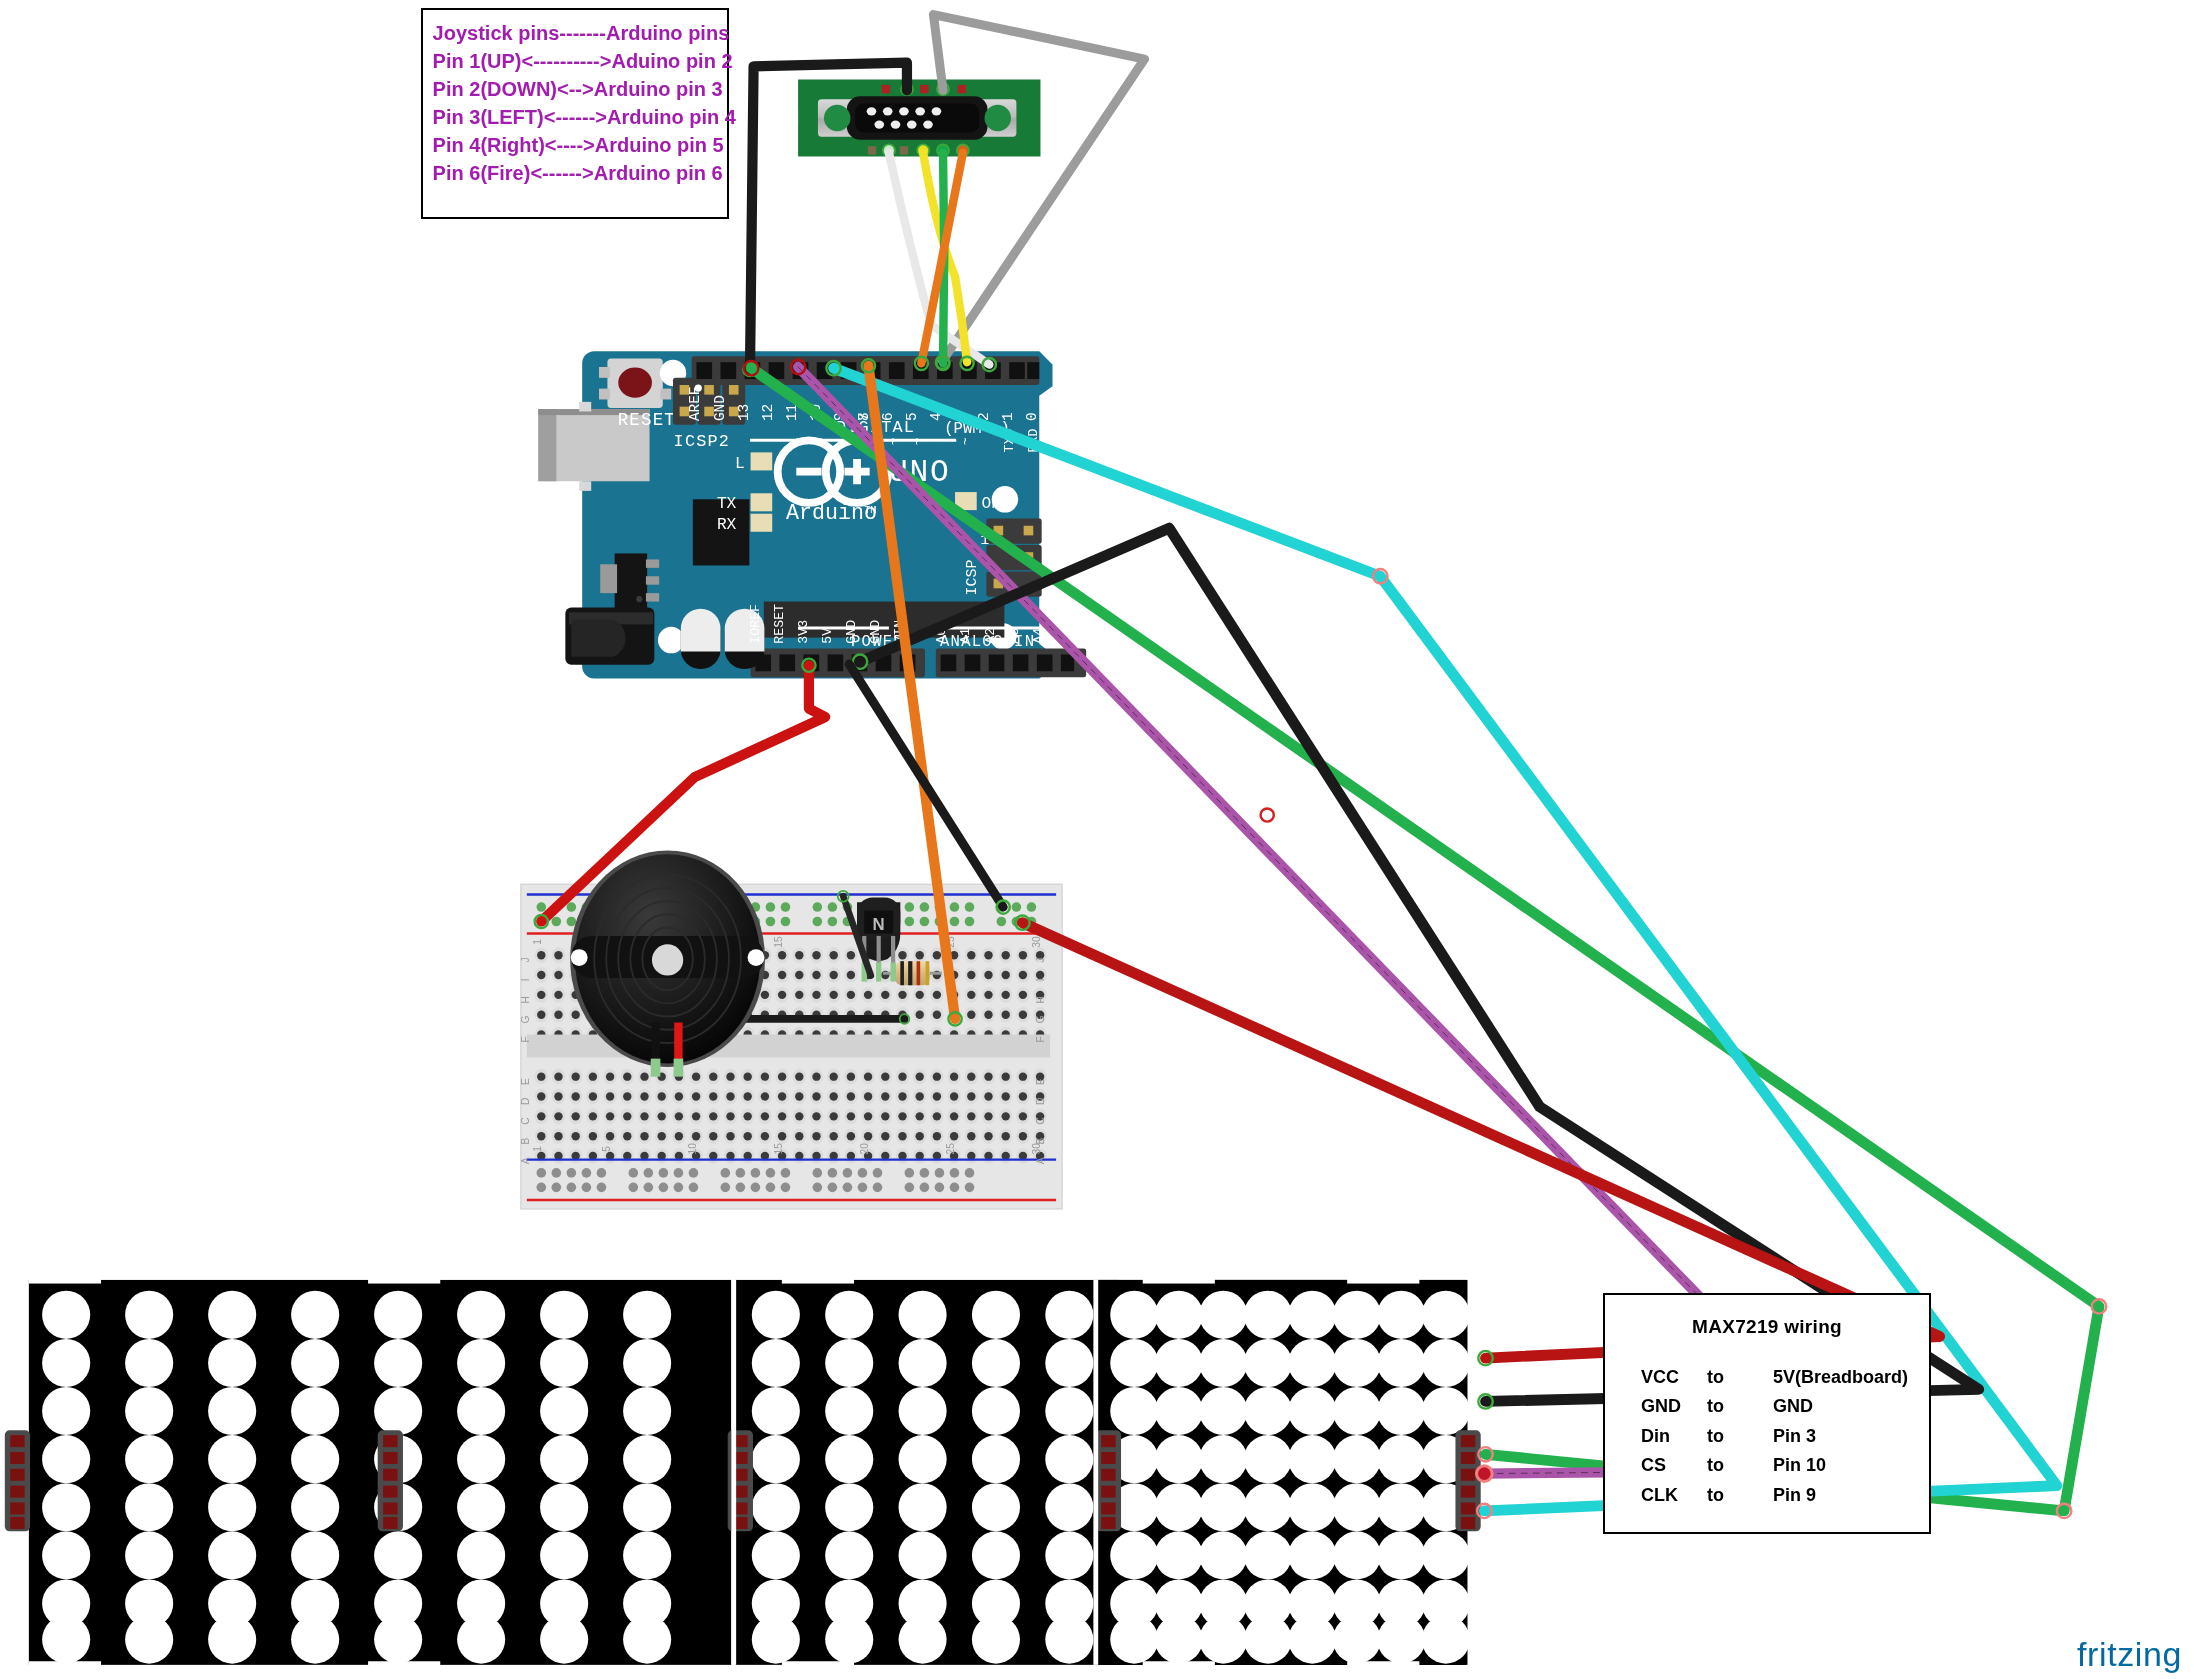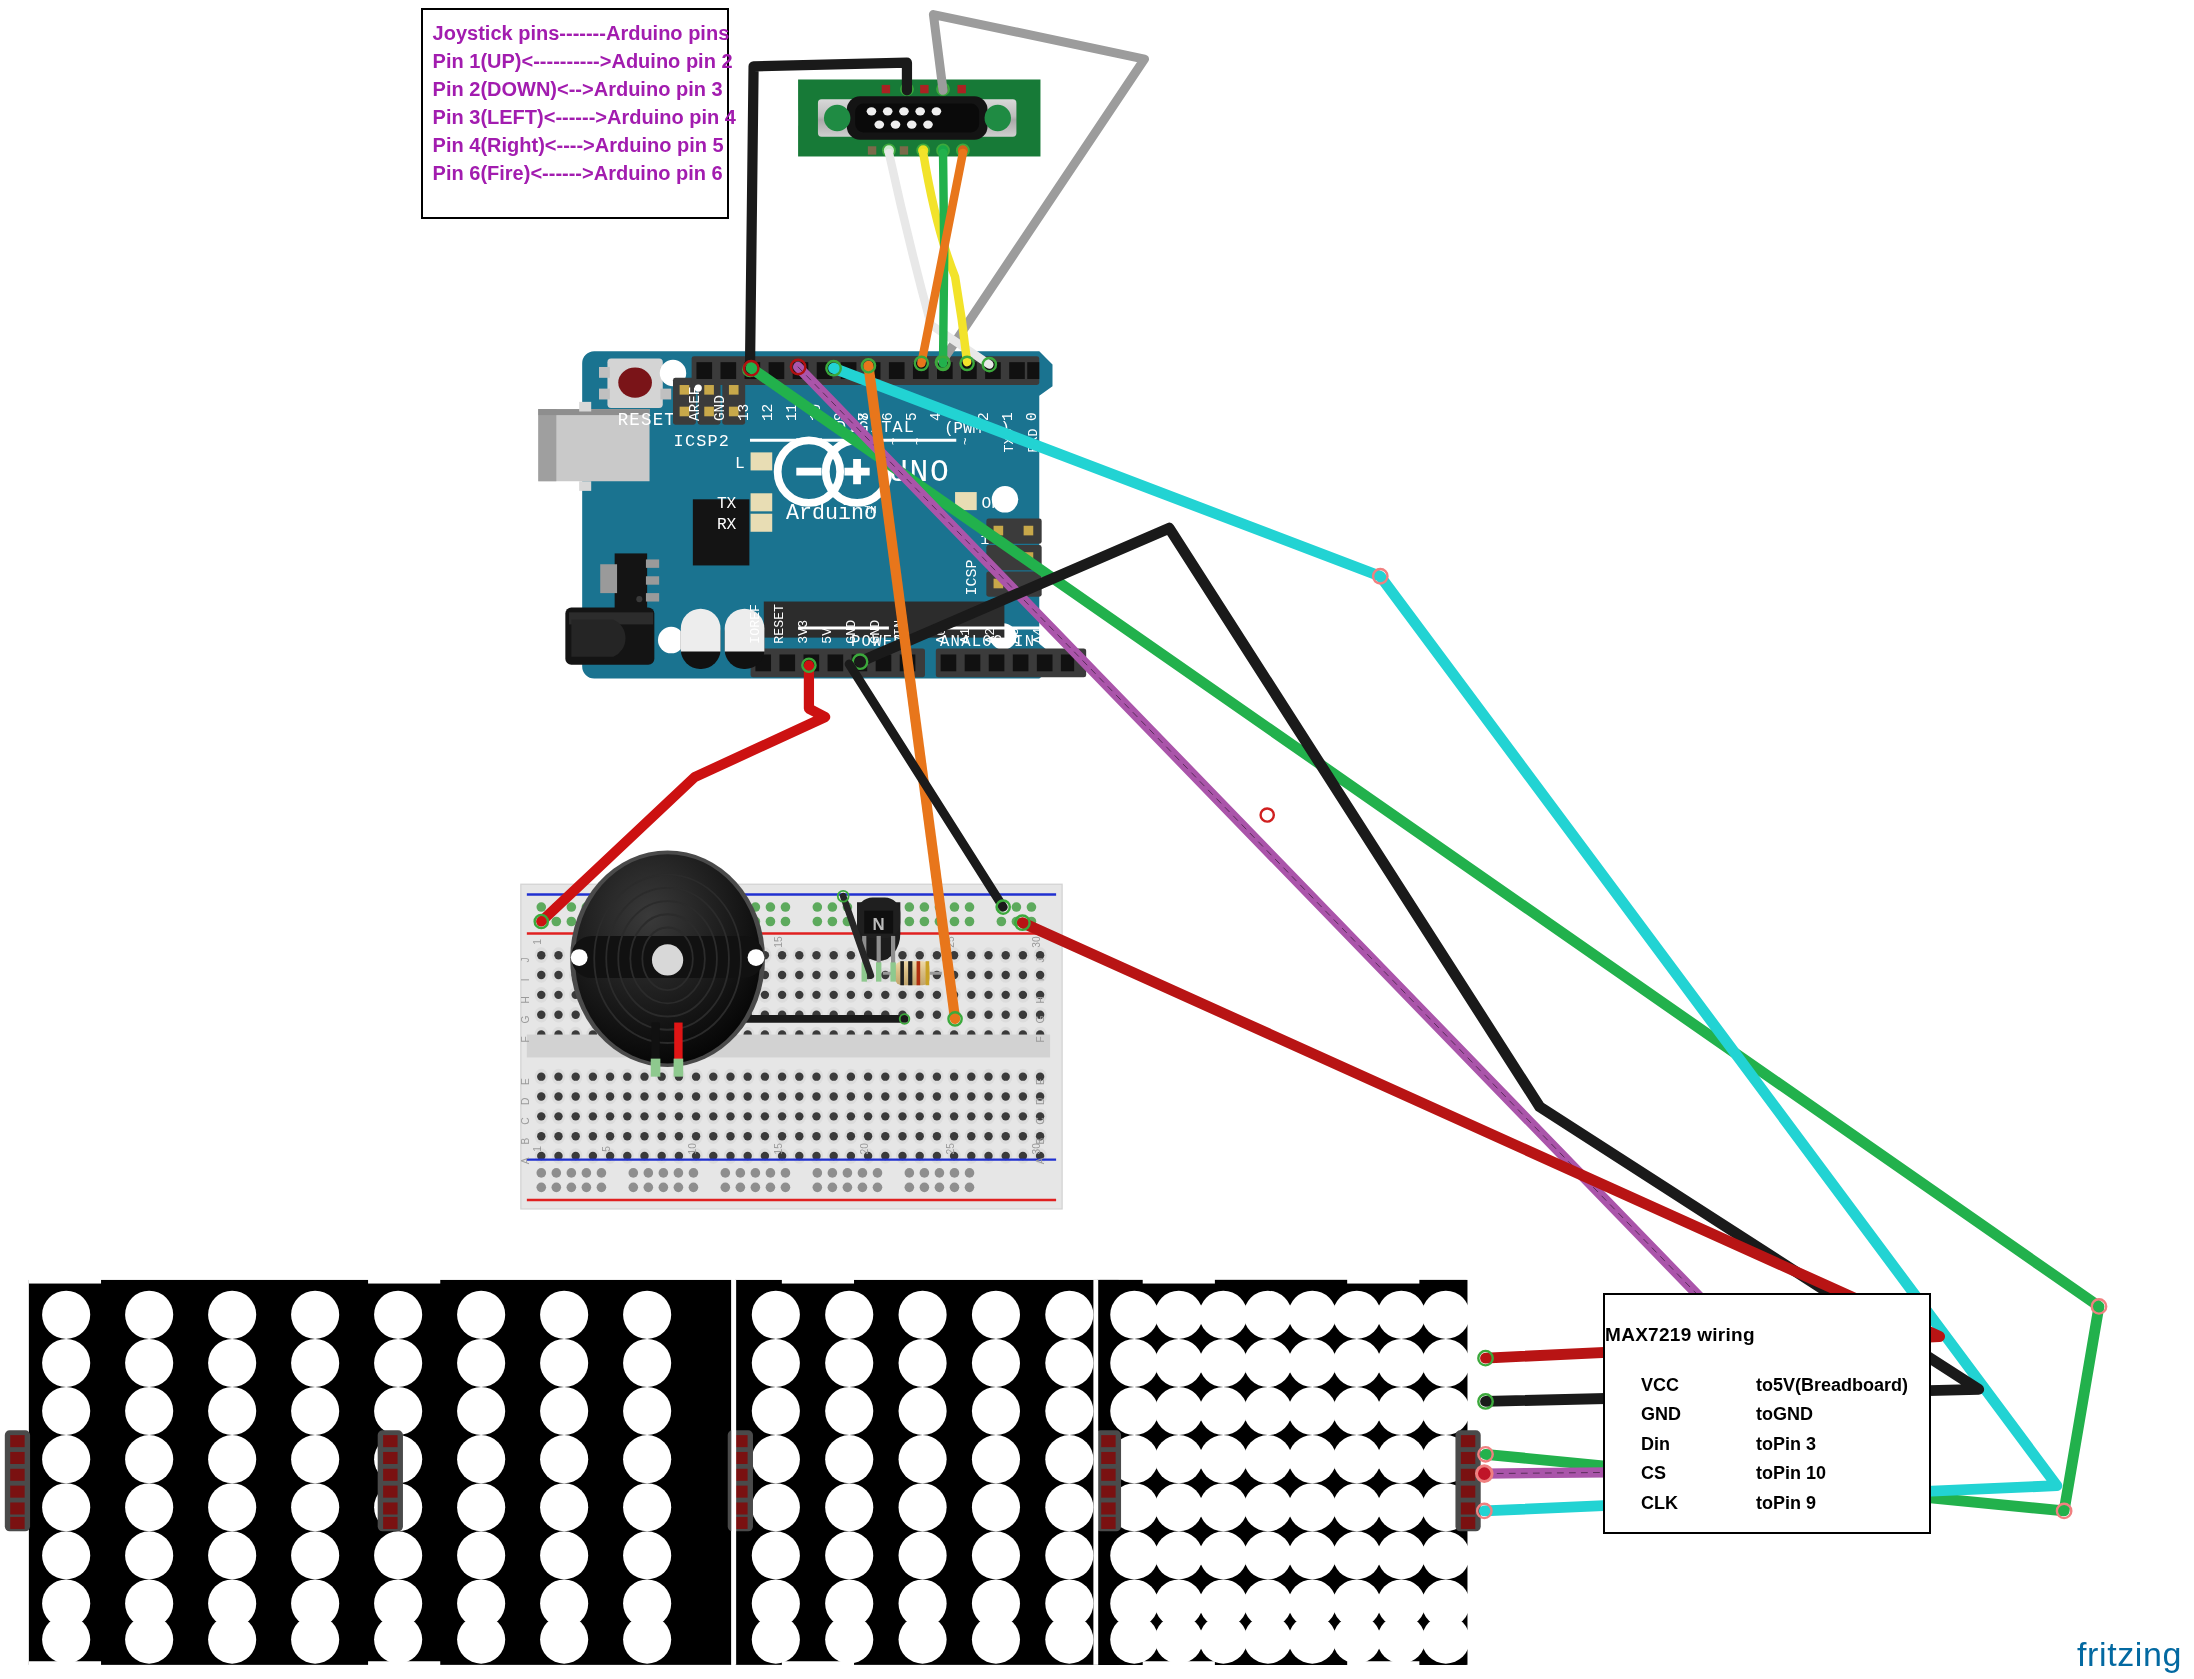--- a/index.html
+++ b/index.html
@@ -25,30 +25,30 @@
     font-family: "Liberation Sans", sans-serif;
     font-weight: bold;
     color: #a21caf;
     white-space: pre;
   }
   #joystick-legend { left: 421px; top: 8.4px; width: 308px; height: 211px; padding: 8.4px 0 0 9.6px; }
   #joystick-legend .legend-line { font-size: 20px; line-height: 28px; }
 
   #max-legend { left: 1603px; top: 1293px; width: 328px; height: 241px; }
   #max-legend .legend-title {
-    font-size: 19px; font-weight: bold; margin-top: 29px; letter-spacing: 0.3px;
+    font-size: 19px; font-weight: bold; text-align: center; margin-top: 21px; letter-spacing: 0.3px;
   }
   #max-legend table { margin: 29px 0 0 36px; border-collapse: collapse; }
   #max-legend td {
     font-size: 18px; font-weight: bold; color: #000; padding: 0 0 8.4px 0; white-space: pre;
     font-family: "Liberation Sans", sans-serif;
     margin-top: 42px;
   }
   #max-legend td.c1 { width: 66px; }
-  #max-legend td.c2 { width: 66px; text-align: right; }
+  #max-legend td.c2 { width: 66px; }
 
   .wm {
     position: absolute; right: 12px; bottom: 6px;
     font-size: 34px; color: #0369a1; letter-spacing: 0.6px;
     font-family: "Liberation Sans", sans-serif;
     text-align: right;
   }
 </style>
 </head>
 <body>

